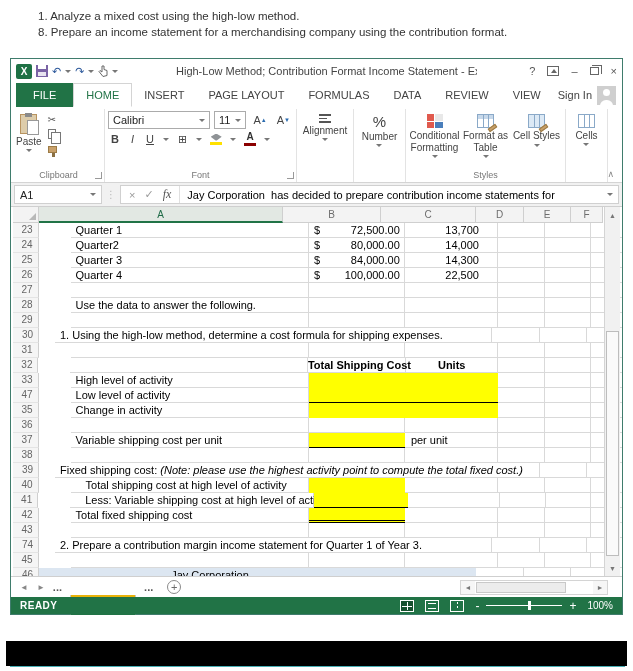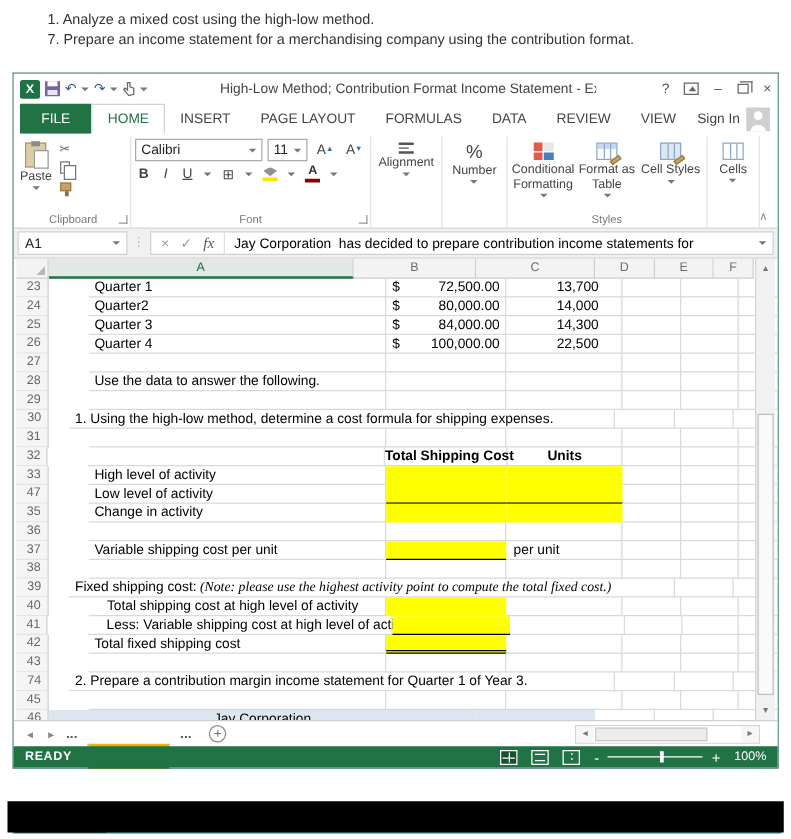--- a/index.html
+++ b/index.html
@@ -133,21 +133,21 @@
   .cB { width:98px; } .cC { width:95px; } .cD { width:48px; } .cE { width:47px; }
   .cF { width:32px; border-right:none; }
   .fill { background:#ffff00; border-right:none; border-bottom:none; }
   .b1 { border-bottom:1px solid #000 !important; }
   .b2 { border-bottom:3px double #000 !important; }
   .money { display:flex; justify-content:space-between; padding-left:5px; padding-right:4px; }
   .num { text-align:right; padding-right:18px; }
   .ctr { text-align:center; font-weight:bold; overflow:visible; }
   .cleft { padding-left:6px; }
   .g-long { padding-left:5px; overflow:hidden; white-space:pre;margin-left:16px; }
-  .g-long .note { font-style:italic;font-family:Liberation Serif, serif; }
+  .g-long .note { font-style:italic; }
   .g-merged { background:#dce6f1; border-right:none; border-bottom:none; text-align:center; }
 
   
   .vscroll { position:absolute; top:0; bottom:0; right:2px; width:16px; background:#f1f1f1;
              border-left:1px solid #d4d4d4; }
   .vs-btn { height:16px; display:flex; align-items:center; justify-content:center; font-size:7px; color:#777; }
   .vs-down { position:absolute; bottom:0; left:0; right:0; }
   .vs-thumb { position:absolute; left:1px; right:1px; top:124px; height:225px; background:#fafafa;
               border:1px solid #bdbdbd; }
 
@@ -193,21 +193,21 @@
                    font-weight:bold; font-size:11px; padding:3px 9px 4px; }
   .black-area { position:absolute; left:6px; top:641px; width:621px; height:25px; background:#000; }
 </style>
 </head>
 <body>
 
 <div class="stage">
 
   <div class="instructions">
     <div>1. Analyze a mixed cost using the high-low method.</div>
-    <div>7. Prepare an income statement for a merchandising company using the contribution format.</div>
+    <div>8. Prepare an income statement for a merchandising company using the contribution format.</div>
   </div>
 
   <div class="xl-window">
 
     <div class="titlebar">
       <div class="qat">
         <span class="xl-logo">X</span>
         <span class="ic-save"></span>
         <span class="qat-arrow">↶</span>
         <span class="car"></span>

